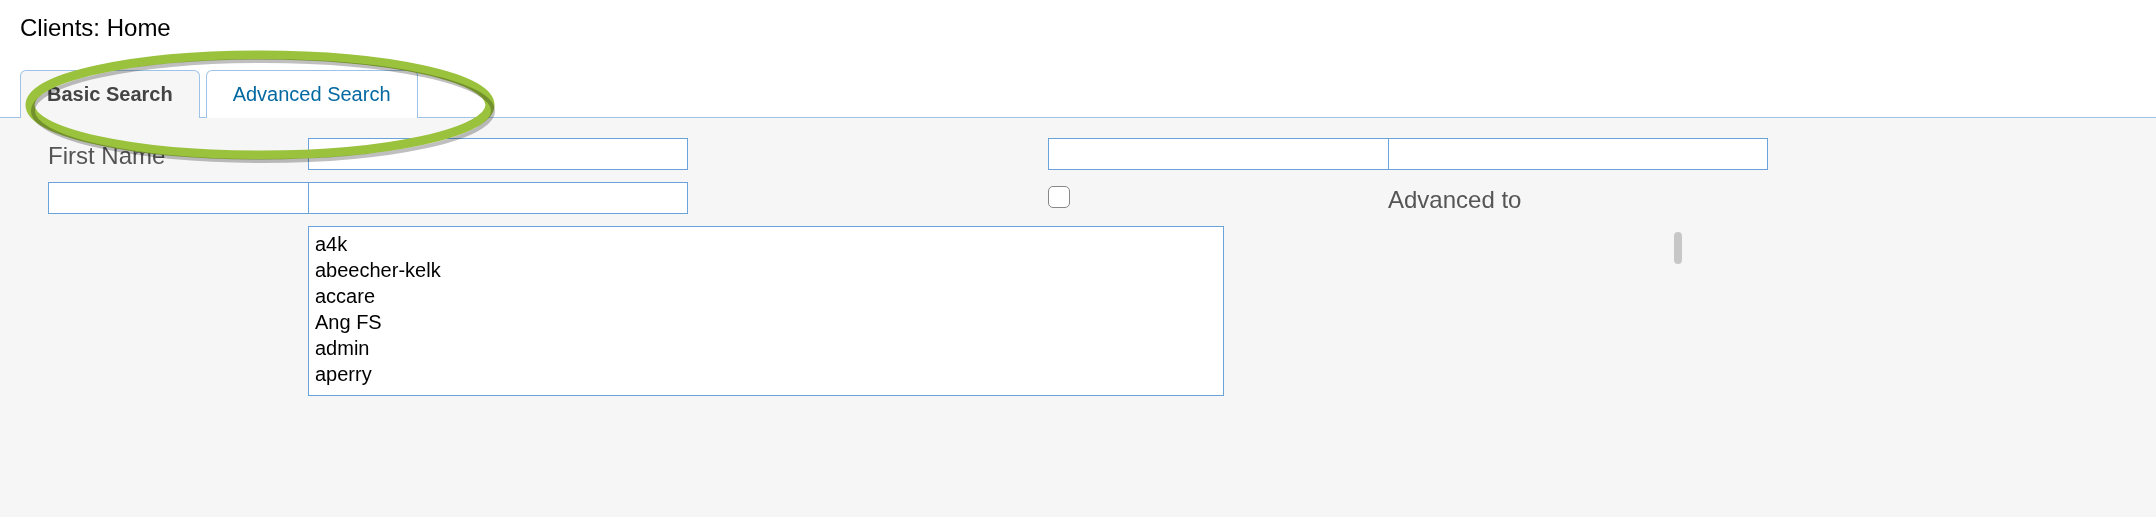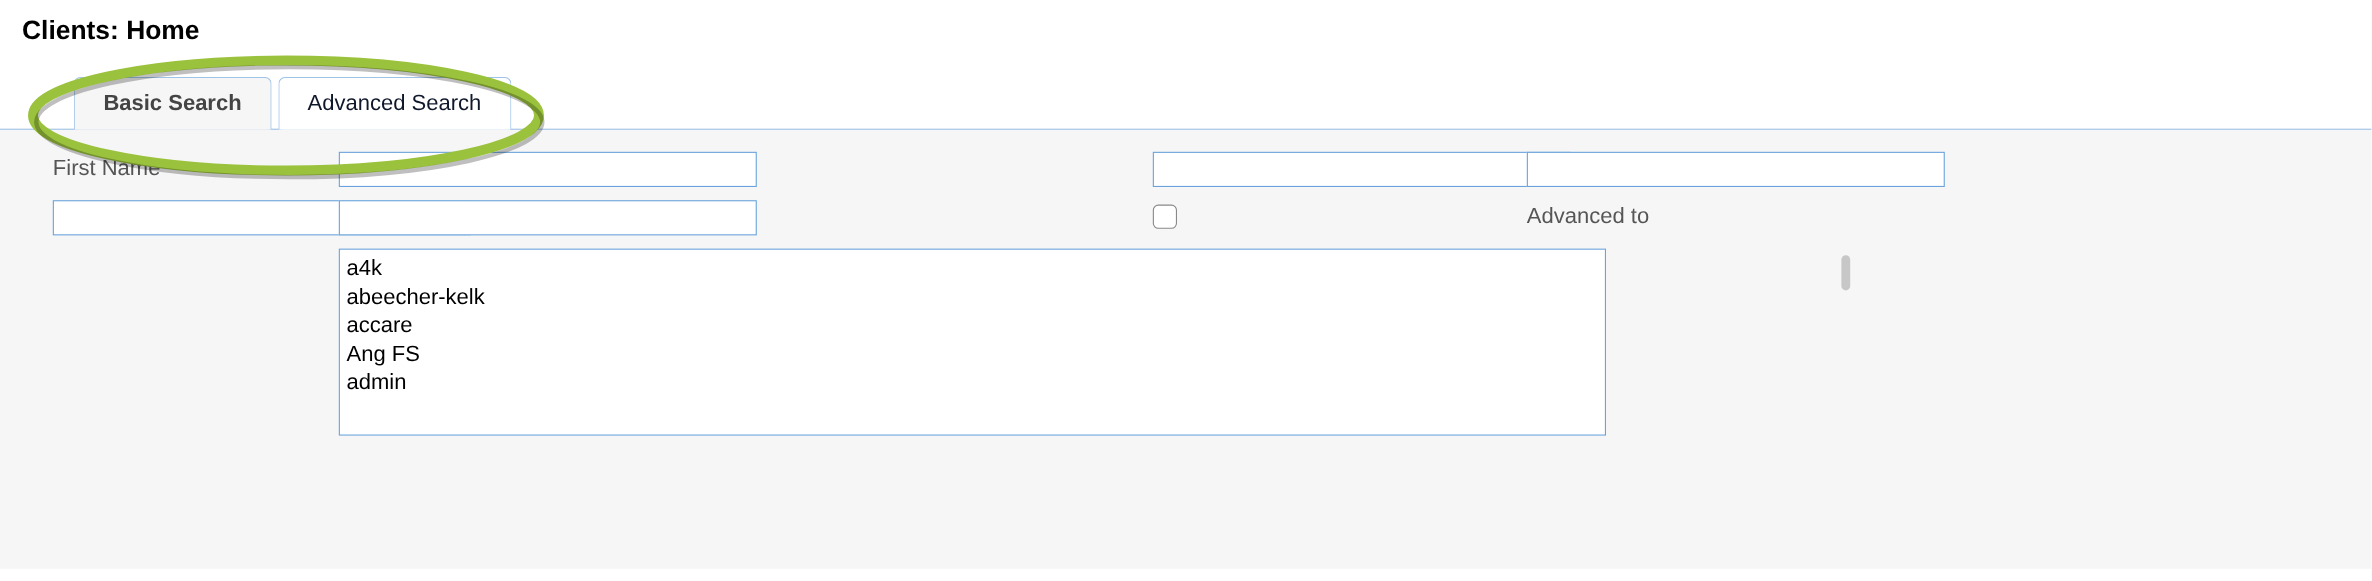--- a/index.html
+++ b/index.html
@@ -5,21 +5,21 @@
     * { box-sizing: border-box; margin: 0; padding: 0; }
     body {
       font-family: Arial, Helvetica, sans-serif;
       background: #fff;
       width: 2156px;
       height: 528px;
       position: relative;
     }
     .page-title {
       font-size: 24px;
-      font-weight: bold;
+      font-weight: normal;
       color: #000;
       padding: 14px 0 0 20px;
     }
 
     
     .anno-wrap {
       position: absolute;
       top: 45px;
       left: 10px;
       pointer-events: none;
@@ -43,52 +43,51 @@
       color: #555;
       background: #fff;
       cursor: pointer;
       margin-right: 6px;
     }
     .tab.active {
       font-weight: bold;
       color: #444;
       background: #f6f6f6;
       position: relative;
-      margin-left: 47px;
     }
     .tab.active::after{
       content:"";
       position:absolute;
       left:0; right:0; bottom:-1px;
       height:1px;
       background:#f6f6f6;
     }
     .tab.inactive {
-      color: #0f172a;
+      color: #0369a1;
     }
 
     .panel {
       border-top: 1px solid #9fc3e7;
       background: #f6f6f6;
       margin-top: -1px;
       padding: 20px 0 30px 0;
       width: 100%;
       min-height: 400px;
     }
 
     .form-grid {
       display: grid;
       grid-template-columns: 250px 730px 330px 300px;
       column-gap: 10px;
       row-gap: 12px;
       align-items: start;
       padding-left: 48px;
     }
     .form-grid .label {
-      font-size: 20px;
+      font-size: 24px;
       color: #555;
       padding-top: 4px;
     }
     .text-input {
       width: 380px;
       height: 32px;
       border: 1px solid #6aa3db;
       background: #fff;
       font-size: 18px;
       padding: 2px 6px;
@@ -99,21 +98,21 @@
       border: 1px solid #888;
       border-radius: 5px;
       background: #fff;
       margin-top: 4px;
     }
     .assigned-wrap {
       grid-column: 2 / span 3;
       position: relative;
     }
     .multi-select {
-      width: 1152px;
+      width: 916px;
       height: 170px;
       border: 1px solid #6aa3db;
       background: #fff;
       font-size: 20px;
       color: #000;
       padding: 4px 6px;
       overflow: hidden;
     }
     .multi-select .option {
       line-height: 1.3;
@@ -161,18 +160,19 @@
       </div>
 
     <div class="label">Advanced to</div>
     <div class="assigned-wrap">
       <div class="multi-select">
         <div class="option">a4k</div>
         <div class="option">abeecher-kelk</div>
         <div class="option">accare</div>
         <div class="option">Ang FS</div>
         <div class="option">admin</div>
+        <div class="option">aperry</div>
       </div>
       <div class="scroll-thumb"></div>
     </div>
 
   </div>
 </div>
 
 </body></html>

